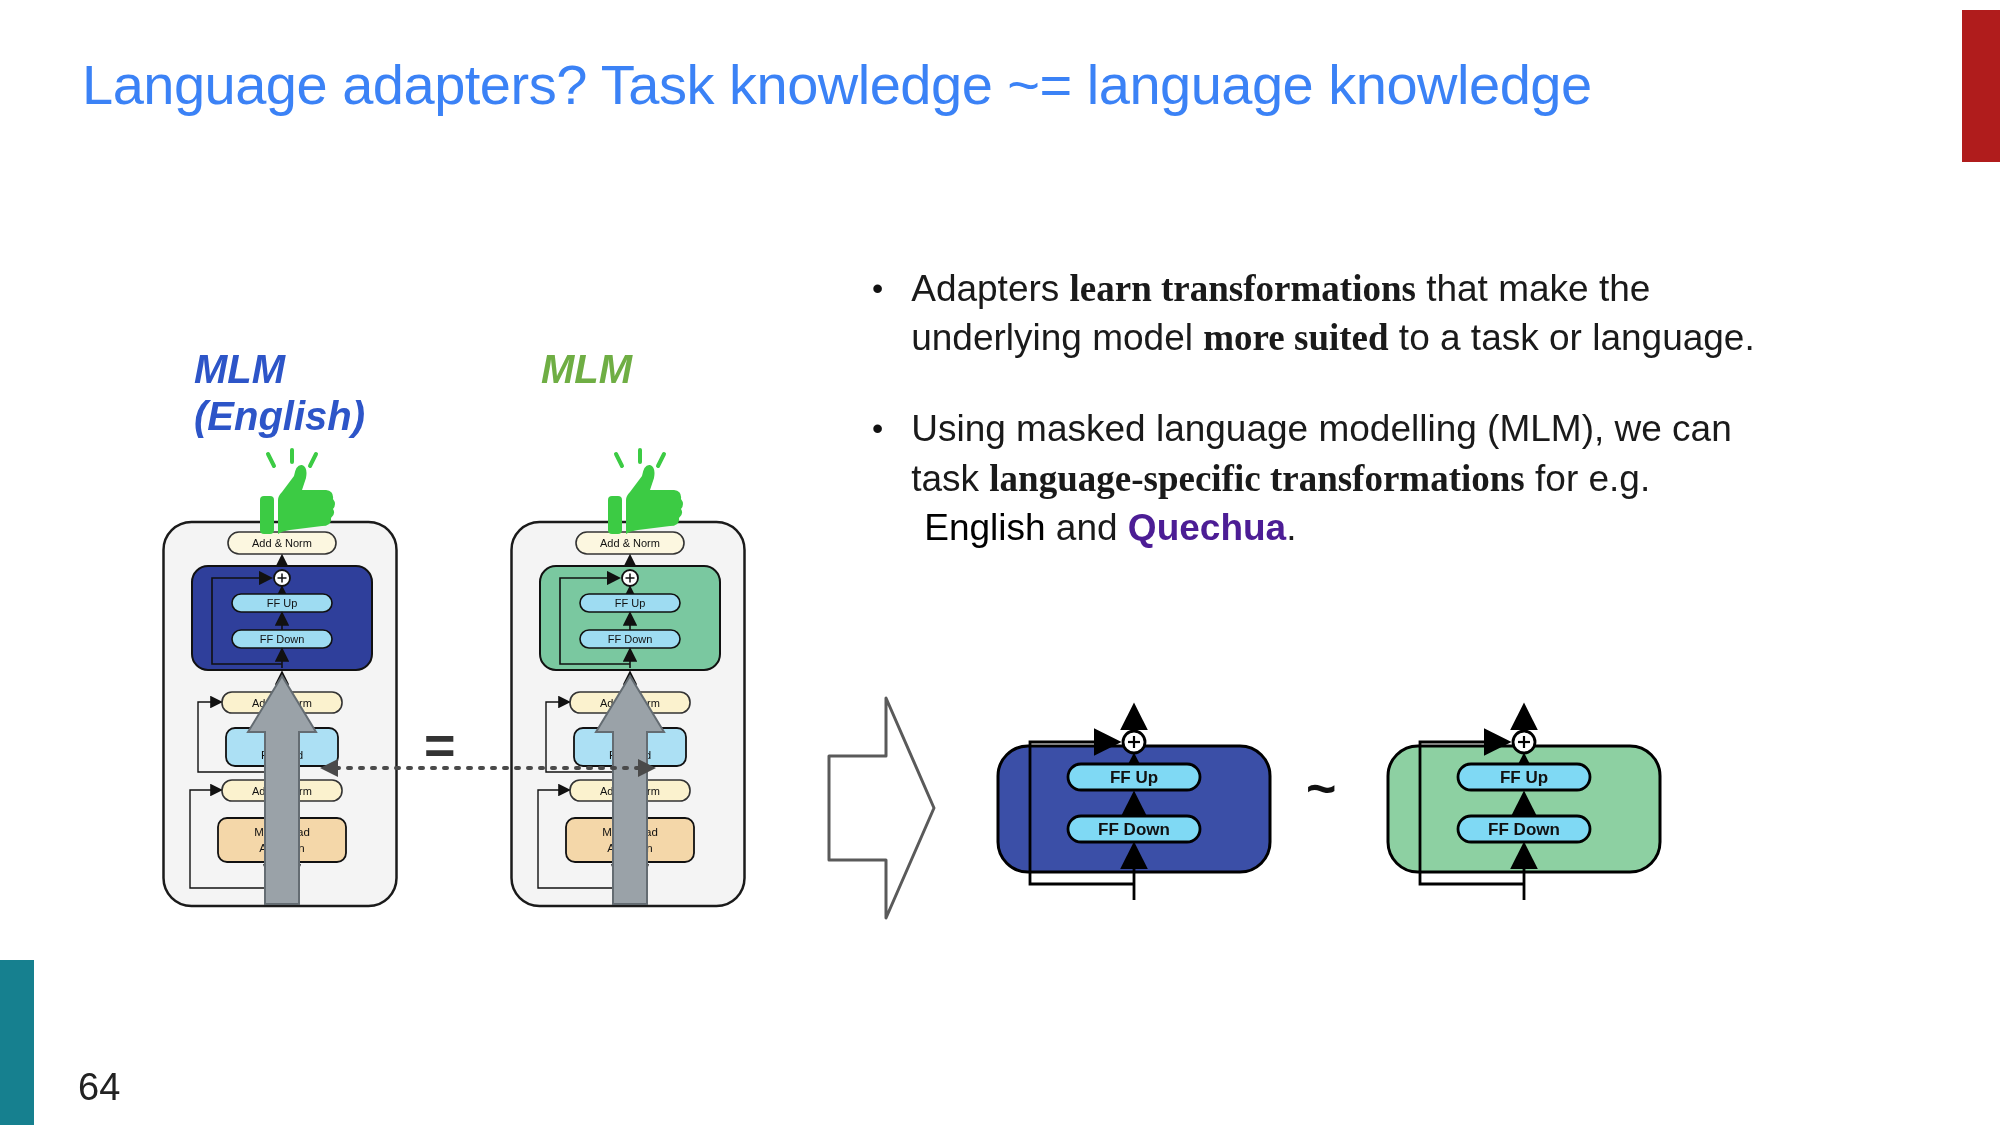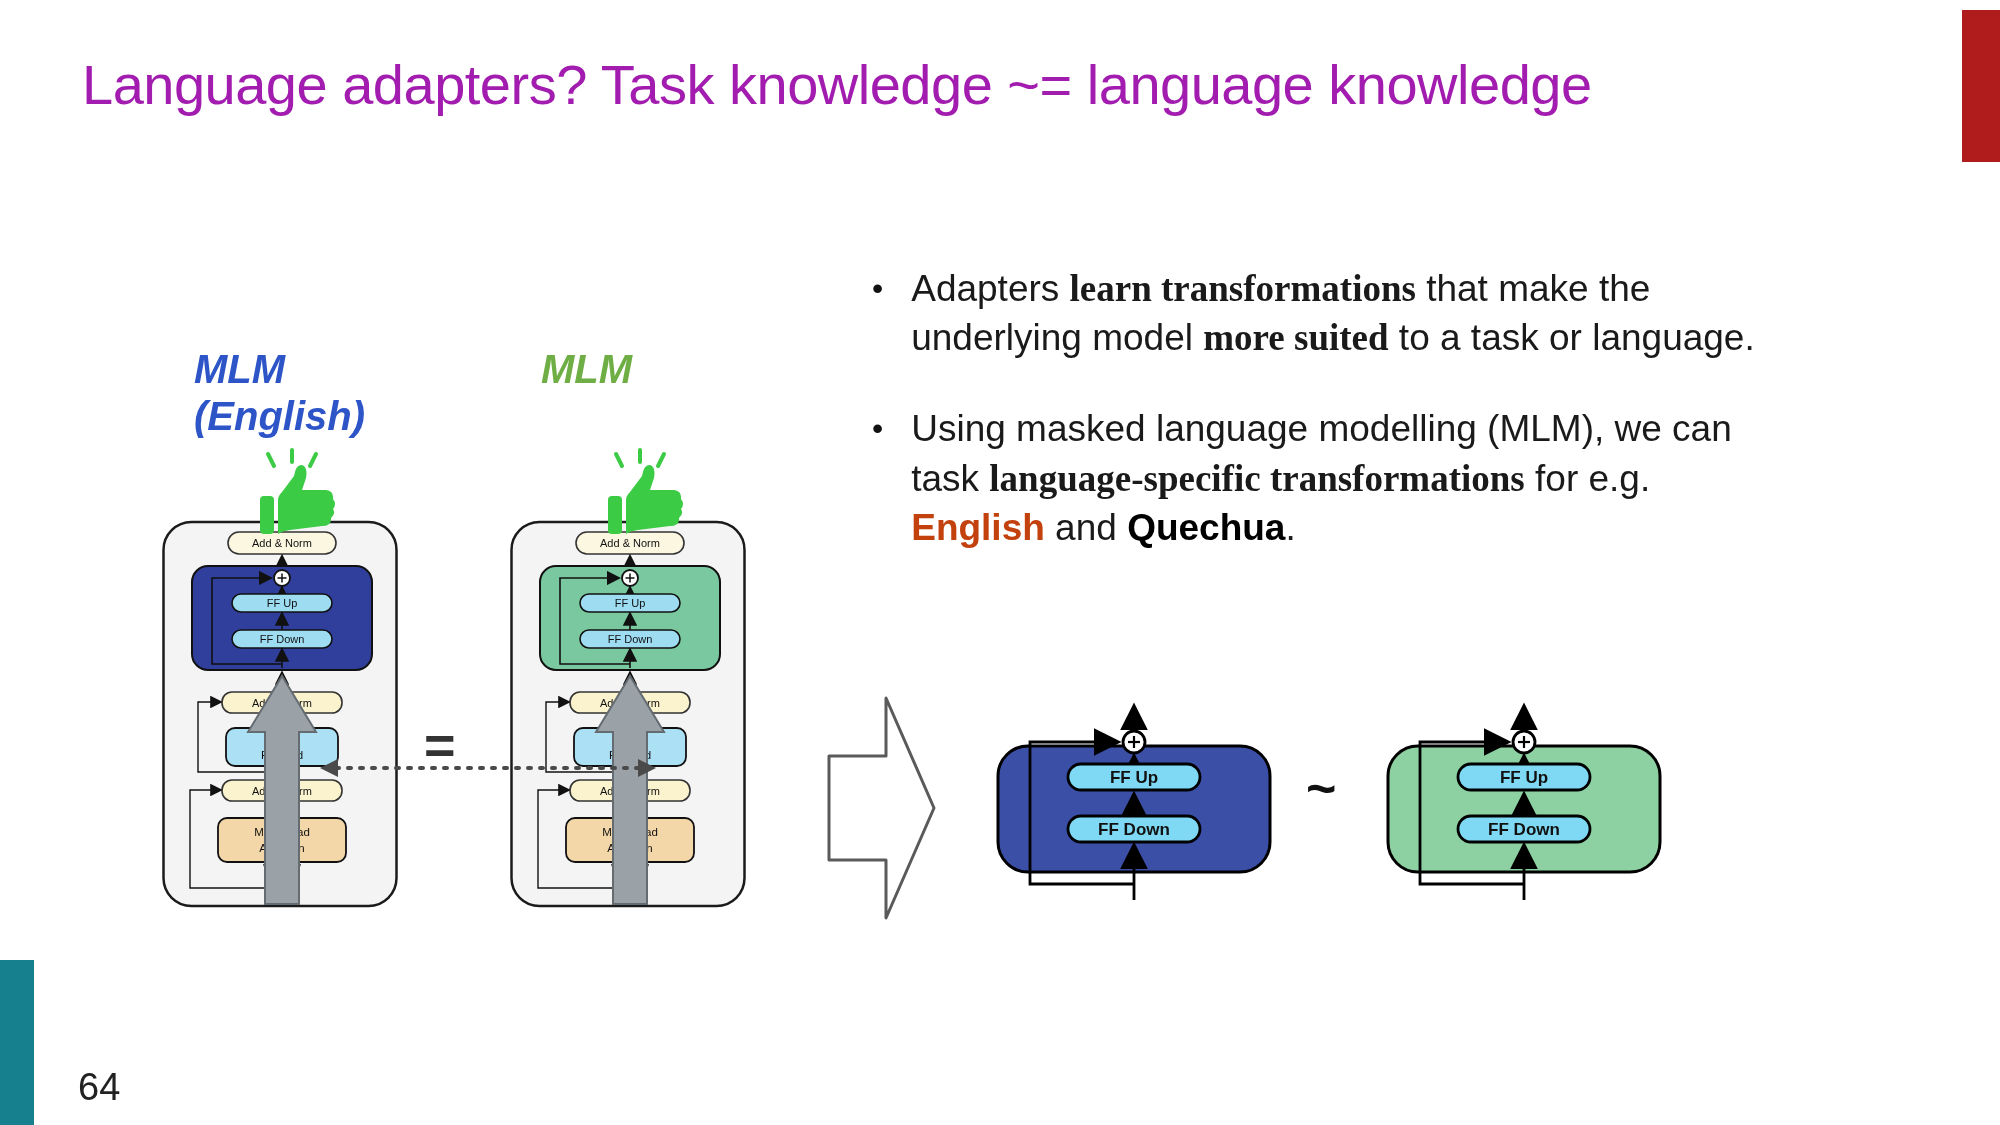--- a/index.html
+++ b/index.html
@@ -2,37 +2,37 @@
 <html><head>
 <meta charset="utf-8">
 <style>
   html,body { margin:0; padding:0; background:#ffffff; }
   .slide {
     position:relative; width:2000px; height:1125px; background:#ffffff;
     font-family:"Liberation Sans", sans-serif; overflow:hidden;
   }
   .title {
     position:absolute; left:82px; top:52px; font-size:56px; font-weight:400;
-    color:#a21caf; letter-spacing:-0.5px; white-space:nowrap;
+    color:#3b82f6; letter-spacing:-0.5px; white-space:nowrap;
   }
   .accent-top-right { position:absolute; right:0; top:10px; width:38px; height:152px; background:#B01C1C; }
   .accent-bottom-left { position:absolute; left:0; top:960px; width:34px; height:165px; background:#16808F; }
   .page-number { position:absolute; left:78px; top:1066px; font-size:38px; color:#222; }
 
   .mlm-label { position:absolute; top:346px; font-size:40px; font-weight:700; line-height:1.18;font-style:italic; }
   .mlm-english  { left:194px; color:#2D55C8; }
   .mlm-quechuan { left:541px; color:#6FAE44; }
 
   .bullets { position:absolute; left:872px; top:264px; width:1030px; font-size:37px; color:#1a1a1a; line-height:1.33; }
   .bullet { display:flex; margin-bottom:42px; }
   .bullet::before { content:"•"; font-size:32px; line-height:1.55; margin-right:28px; color:#111; }
   .bullet .txt { flex:1; }
   .bold { font-weight:700;font-family:Liberation Serif, serif; }
-  .blue { font-weight:700; color:#c2410c; }
-  .green { font-weight:700; color:#000000; }
+  .blue { font-weight:400; color:#000000;margin-left:13px; }
+  .green { font-weight:700; color:#4c1d95; }
 
   .equals { position:absolute; left:424px; top:714px; font-size:54px; font-weight:700; color:#333; }
   .tilde  { position:absolute; left:1306px; top:758px; font-size:52px; font-weight:700; color:#111; }
 
   .abs { position:absolute; }
   svg text { font-family:"Liberation Sans", sans-serif; fill:#111; }
   .z2 { z-index:2; } .z3 { z-index:3; }
 </style>
 </head>
 <body>

